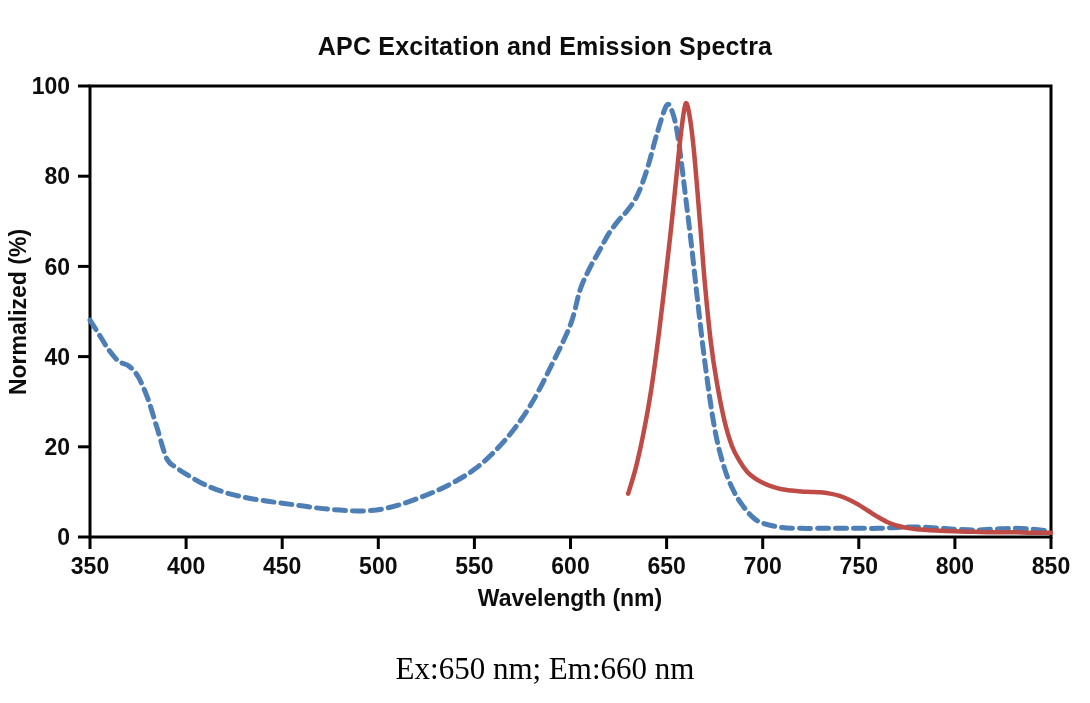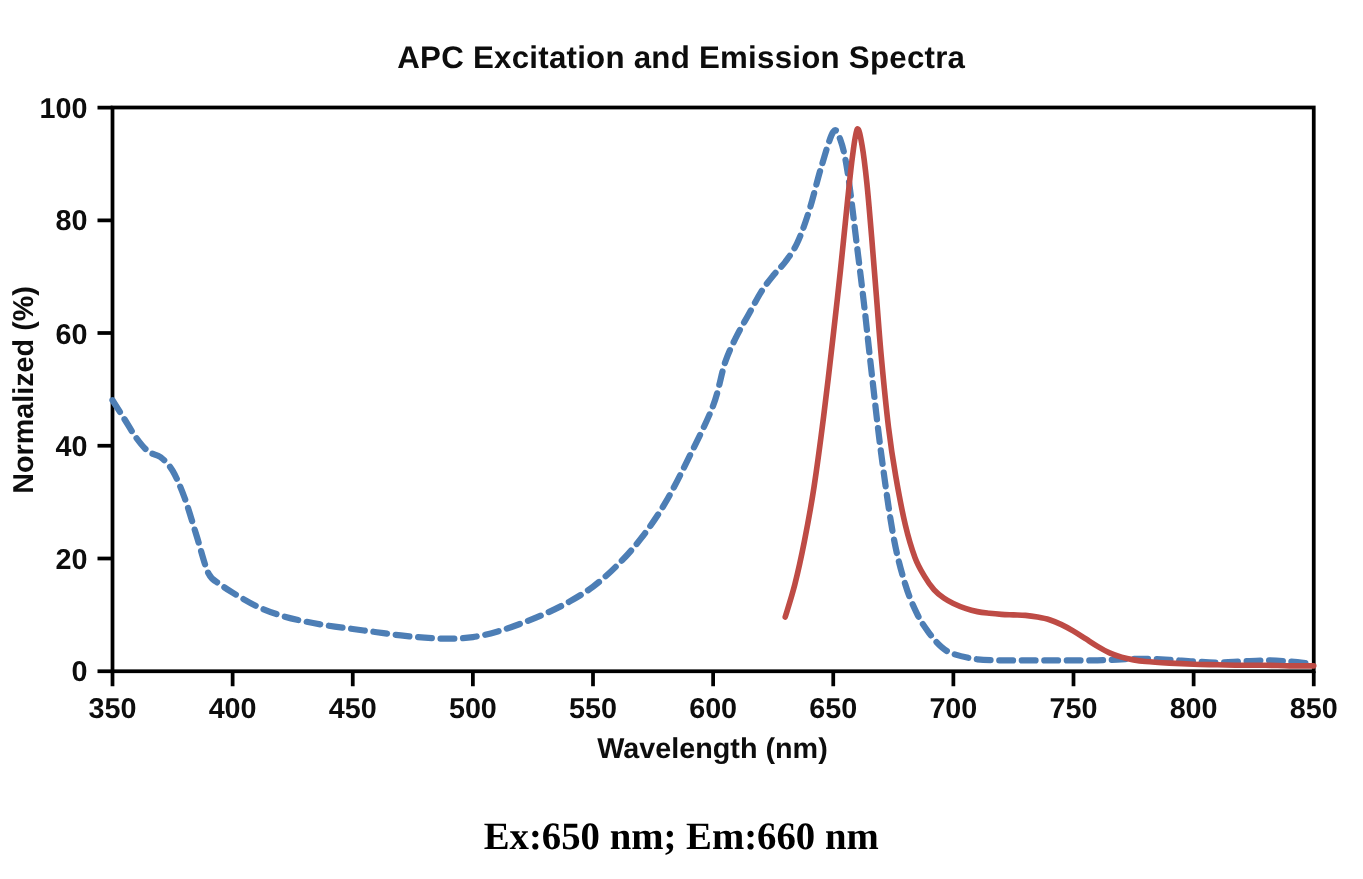--- a/index.html
+++ b/index.html
@@ -34,21 +34,21 @@
     color: #0d0d0d;
   }
   #caption {
     position: absolute;
     left: 0;
     top: 635px;
     width: 1090px;
     text-align: center;
     font-family: "Liberation Serif", serif;
     font-size: 31px;
-    font-weight: bold;
+    font-weight: normal;
     color: #000000;
   }
   #plot-svg {
     position: absolute;
     left: 0;
     top: 0;
   }
   .axis-label {
     font-family: "Liberation Sans", sans-serif;
     font-size: 23px;

